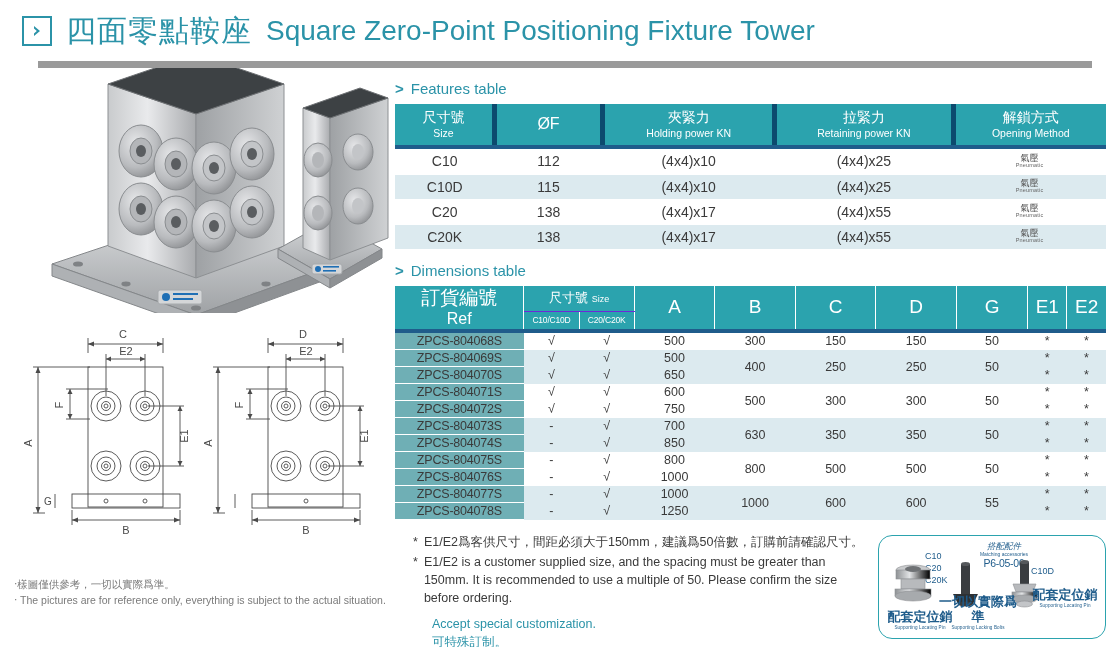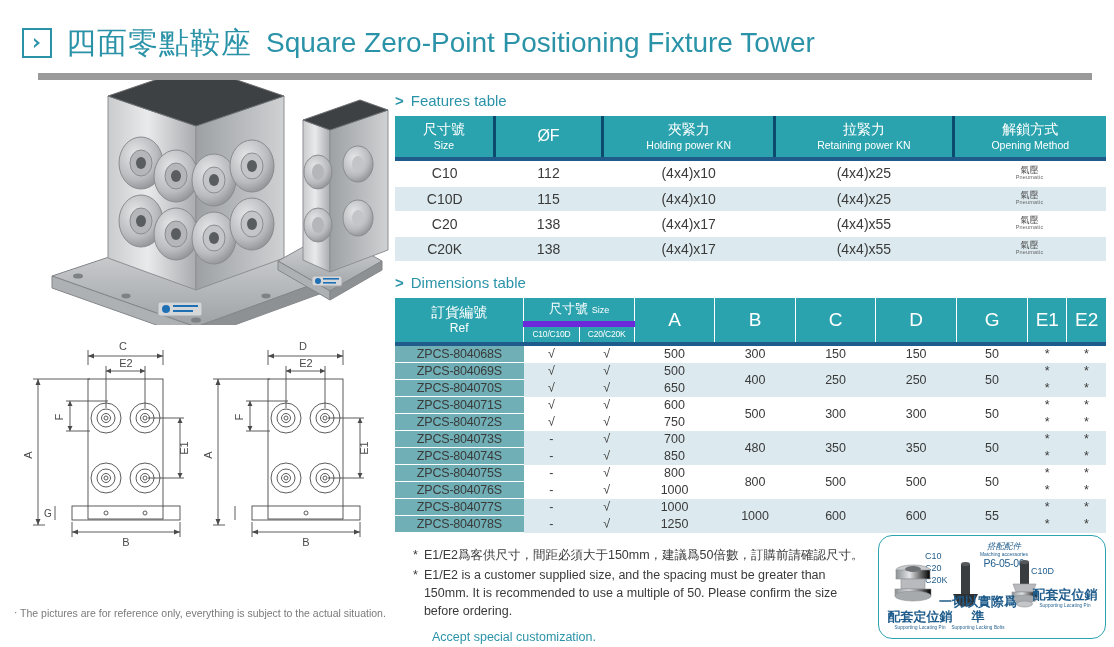--- a/index.html
+++ b/index.html
@@ -10,21 +10,20 @@
     color: #333;
     overflow: hidden;
     position: relative;
   }
 
   
   .page-header {
     display: flex; align-items: center;
     padding: 10px 0 0 22px;
     height: 52px;
-    margin-top: 12px;
   }
   .header-badge {
     width: 30px; height: 30px;
     border: 2px solid #2B93A8;
     display: flex; align-items: center; justify-content: center;
     margin-right: 14px;
     flex: none;
   }
   .header-badge svg { display:block; }
   .title-cn {
@@ -56,21 +55,21 @@
     margin-right: 7px; line-height: 1;
   }
 
   
   table { border-collapse: collapse; border-radius: 18px; }
 
   .tbl-feat { width: 100%; table-layout: fixed; }
   .tbl-feat th {
     background: #2BA3AE; color: #fff; font-weight: 400;
     padding: 5px 2px 6px; text-align: center;
-    border-left: 3px solid #0c4a6e; border-right: 1px solid #fff;
+    border-left: 5px solid #0c4a6e; border-right: 1px solid #fff;
     vertical-align: middle;
   }
   .tbl-feat th:first-child { border-left: none; }
   .tbl-feat th:last-child { border-right: none; }
   .th-cn { font-size: 14px; display:block; line-height: 1.25; }
   .th-en { font-size: 10.5px; display:block; line-height: 1.2; }
   .tbl-feat tbody tr { border-bottom: 1px solid #ffffff; }
   .tbl-feat tbody tr:nth-child(odd) { background: #ffffff; }
   .tbl-feat tbody tr:nth-child(even) { background: #DCEAEF; }
   .tbl-feat td {
@@ -85,23 +84,23 @@
   
   .tbl-dim { width: 100%; table-layout: fixed; }
   .tbl-dim th {
     background: #2BA3AE; color: #fff; font-weight: 400;
     text-align: center; vertical-align: middle;
     border-left: 1px solid #fff; border-right: 1px solid #fff;
   }
   .tbl-dim th:first-child { border-left: none; }
   .tbl-dim th:last-child { border-right: none; }
   .th-big { font-size: 19px; }
-  .th-ref-cn { font-size: 14px; display:block; line-height:1.25;text-align:center; }
-  .th-ref-en { font-size: 12px; display:block; line-height:1.2; }
-  .th-size-top { font-size: 13px; padding: 2px 0 3px; border-bottom: 6px solid #6d28d9; }
+  .th-ref-cn { font-size: 19px; display:block; line-height:1.25;text-align:center; }
+  .th-ref-en { font-size: 16px; display:block; line-height:1.2; }
+  .th-size-top { font-size: 13px; padding: 2px 0 3px; border-bottom: 1px solid #6d28d9; }
   .th-size-top .small-en { font-size: 9px; }
   .th-size-sub { font-size: 8.5px; padding: 2px 0 3px; letter-spacing:-0.2px; }
 
   .tbl-dim td {
     text-align: center; font-size: 12.5px; color: #3a3a3a;
     height: 17px; padding: 0;
   }
   .cell-ref {
     background: #6FAFB5; color: #ffffff; font-size: 12px;
     border-bottom: 1.5px solid #ffffff;
@@ -412,20 +411,21 @@
             <path d="M180 199 l-6 -2.5 v5 z" fill="#4a4a4a" stroke="none"></path>
             <line x1="72" y1="189" x2="72" y2="204"></line>
             <line x1="180" y1="189" x2="180" y2="204"></line>
             <text x="126" y="213" text-anchor="middle" fill="#4a4a4a" stroke="none">B</text>
           </g>
         </g>
       </svg>
     </div>
 
     <div class="disclaimer">
+      <div>‧樣圖僅供參考，一切以實際爲準。</div>
       <div>‧ The pictures are for reference only, everything is subject to the actual situation.</div>
     </div>
   </div>
 
   <div class="right-col">
 
     <div class="sec-title">
       <span class="chev">&gt;</span>
       <span>Features table</span>
     </div>
@@ -610,21 +610,21 @@
             <td class="grp-white chk">√</td>
             <td class="grp-white">750</td>
             <td class="grp-white star">*</td>
             <td class="grp-white star">*</td>
           </tr>
           <tr>
             <td class="cell-ref">ZPCS-804073S</td>
             <td class="grp-blue dash">-</td>
             <td class="grp-blue chk">√</td>
             <td class="grp-blue">700</td>
-            <td class="grp-blue" rowspan="2">480</td>
+            <td class="grp-blue" rowspan="2">630</td>
             <td class="grp-blue" rowspan="2">350</td>
             <td class="grp-blue" rowspan="2">350</td>
             <td class="grp-blue" rowspan="2">50</td>
             <td class="grp-blue star">*</td>
             <td class="grp-blue star">*</td>
           </tr>
           <tr>
             <td class="cell-ref">ZPCS-804074S</td>
             <td class="grp-blue dash">-</td>
             <td class="grp-blue chk">√</td>

